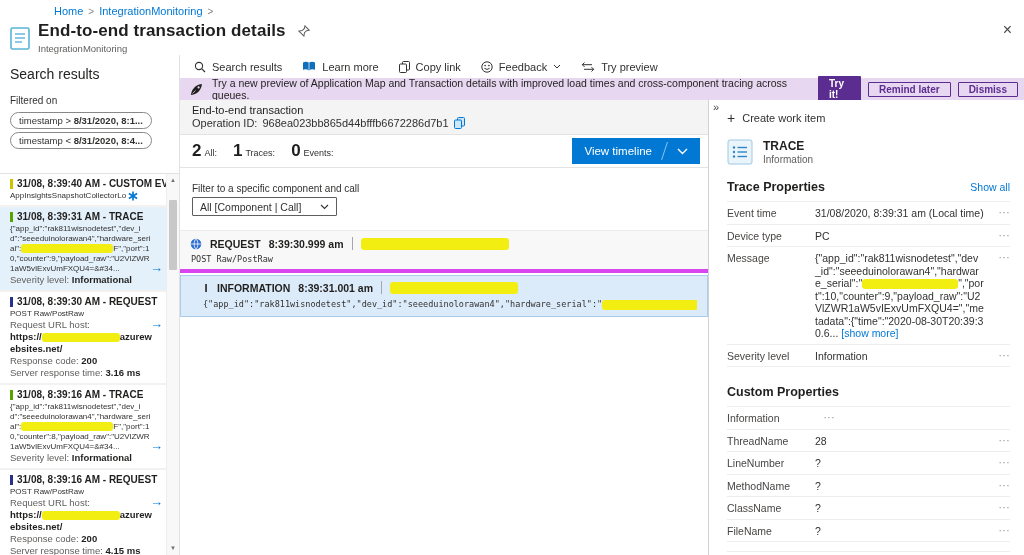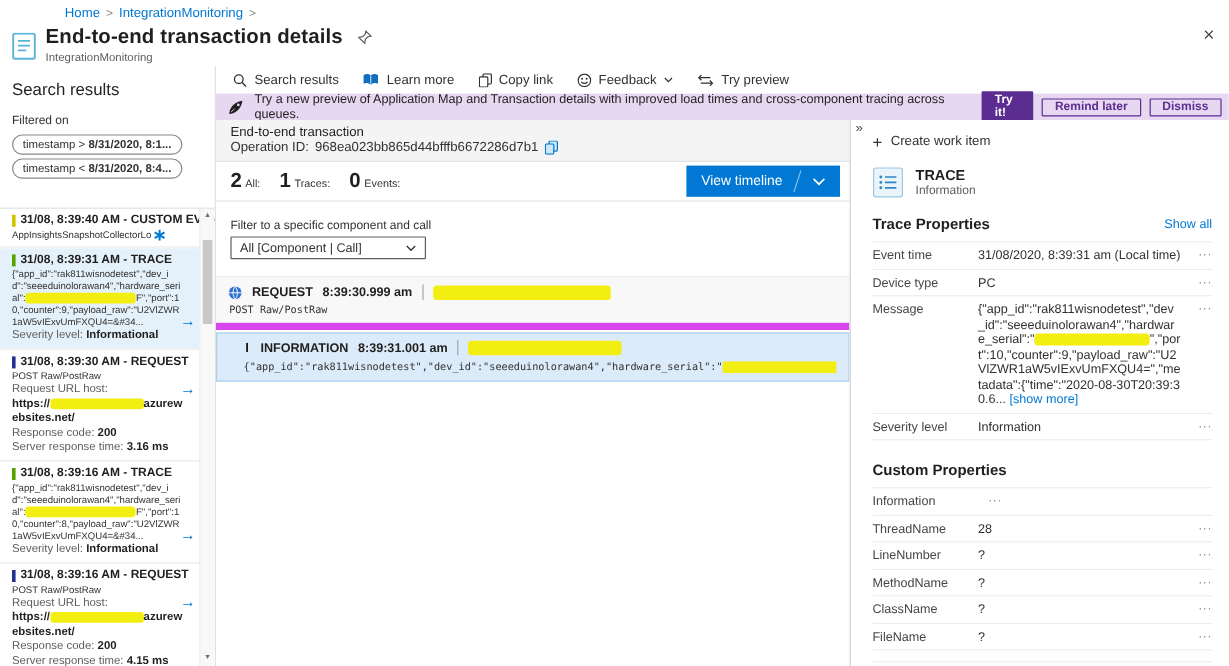--- a/index.html
+++ b/index.html
@@ -62,22 +62,22 @@
   .txn-head{background:#f4f4f4;padding:4px 12px 5px;border-bottom:1px solid #e3e3e3}
   .txn-title{font-size:11px;font-weight:400;color:#201f1e}
   .op-row{display:flex;align-items:flex-end;gap:5px;font-size:11px;color:#323130;margin-top:1px}
   .counts-row{display:flex;align-items:center;height:33px;padding:0 8px 0 12px;border-bottom:1px solid #e3e3e3}
   .count{display:flex;align-items:baseline;margin-right:16px;cursor:pointer}
   .count .n{font-size:17px;font-weight:600;color:#201f1e}
   .count .l{font-size:9px;color:#323130;margin-left:3px}
   .btn-timeline{margin-left:auto;background:#0078d4;color:#fff;font-size:11.5px;height:26px;display:flex;align-items:center;padding:0 12px;gap:12px;cursor:pointer}
   .tl-sep{width:1px;height:18px;background:rgba(255,255,255,.55);transform:skewX(-18deg)}
   .filter-label{margin:15px 0 3px 12px;font-size:10px;color:#323130}
-  .select{margin-left:12px;width:163px;height:19px;border:1px solid #605e5c;border-radius:1px;font-size:10.5px;display:flex;align-items:center;justify-content:space-between;padding:0 7px;cursor:pointer;background:#fff}
-  .req-row{margin-top:14px;background:#f8f8f8;border-top:1px solid #ececec;border-bottom:6px solid #d946ef;padding:6px 10px 4px;cursor:pointer}
+  .select{margin-left:12px;width:145px;height:19px;border:1px solid #605e5c;border-radius:1px;font-size:10.5px;display:flex;align-items:center;justify-content:space-between;padding:0 7px;cursor:pointer;background:#fff}
+  .req-row{margin-top:14px;background:#f8f8f8;border-top:1px solid #ececec;border-bottom:4px solid #d946ef;padding:6px 10px 4px;cursor:pointer}
   .ev-line{display:flex;align-items:center;gap:8px;font-size:10.5px;font-weight:700;color:#201f1e}
   .v-div{width:1px;height:13px;background:#a6a6a6}
   .req-post{font-size:8.5px;color:#323130;margin:4px 0 1px 1px}
   .info-row{margin-top:2px;background:#dcebf9;border:1px solid #aacdec;padding:5px 10px 6px 22px;cursor:pointer}
   .info-i{font-weight:700;font-size:11px;color:#1b1a19;width:6px;text-align:center}
   .info-json{font-size:8.5px;color:#323130;white-space:nowrap;overflow:hidden;margin-top:5px}
 
   
   .panel{flex:1;border-left:1px solid #d1d1d1;position:relative;overflow:hidden;background:#fff}
   .collapse{position:absolute;top:1px;left:4px;font-size:11px;color:#484644;cursor:pointer}

